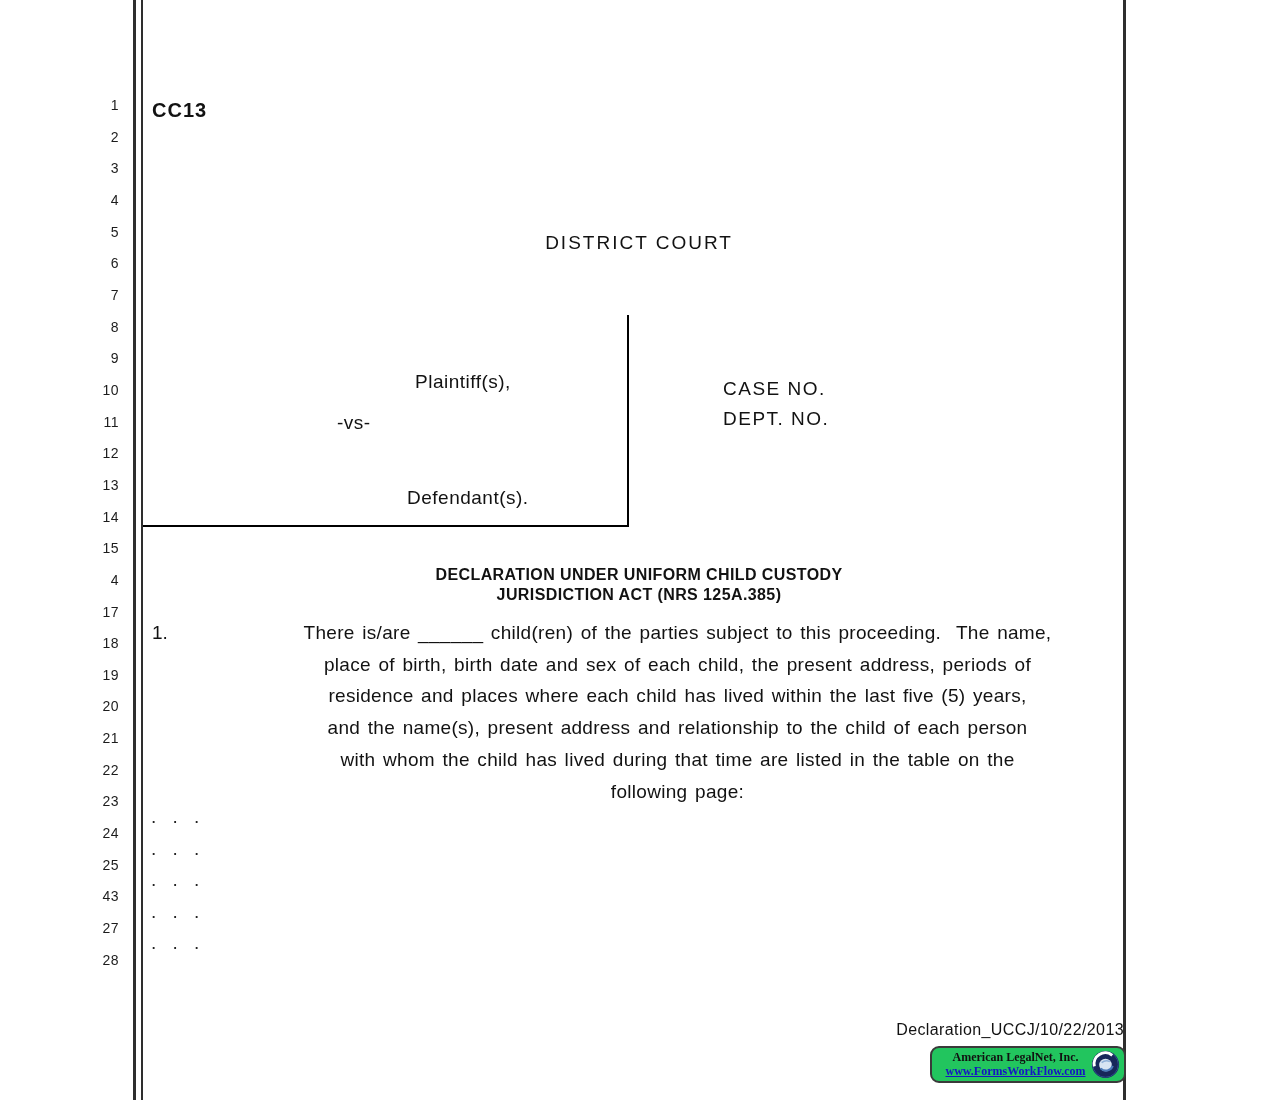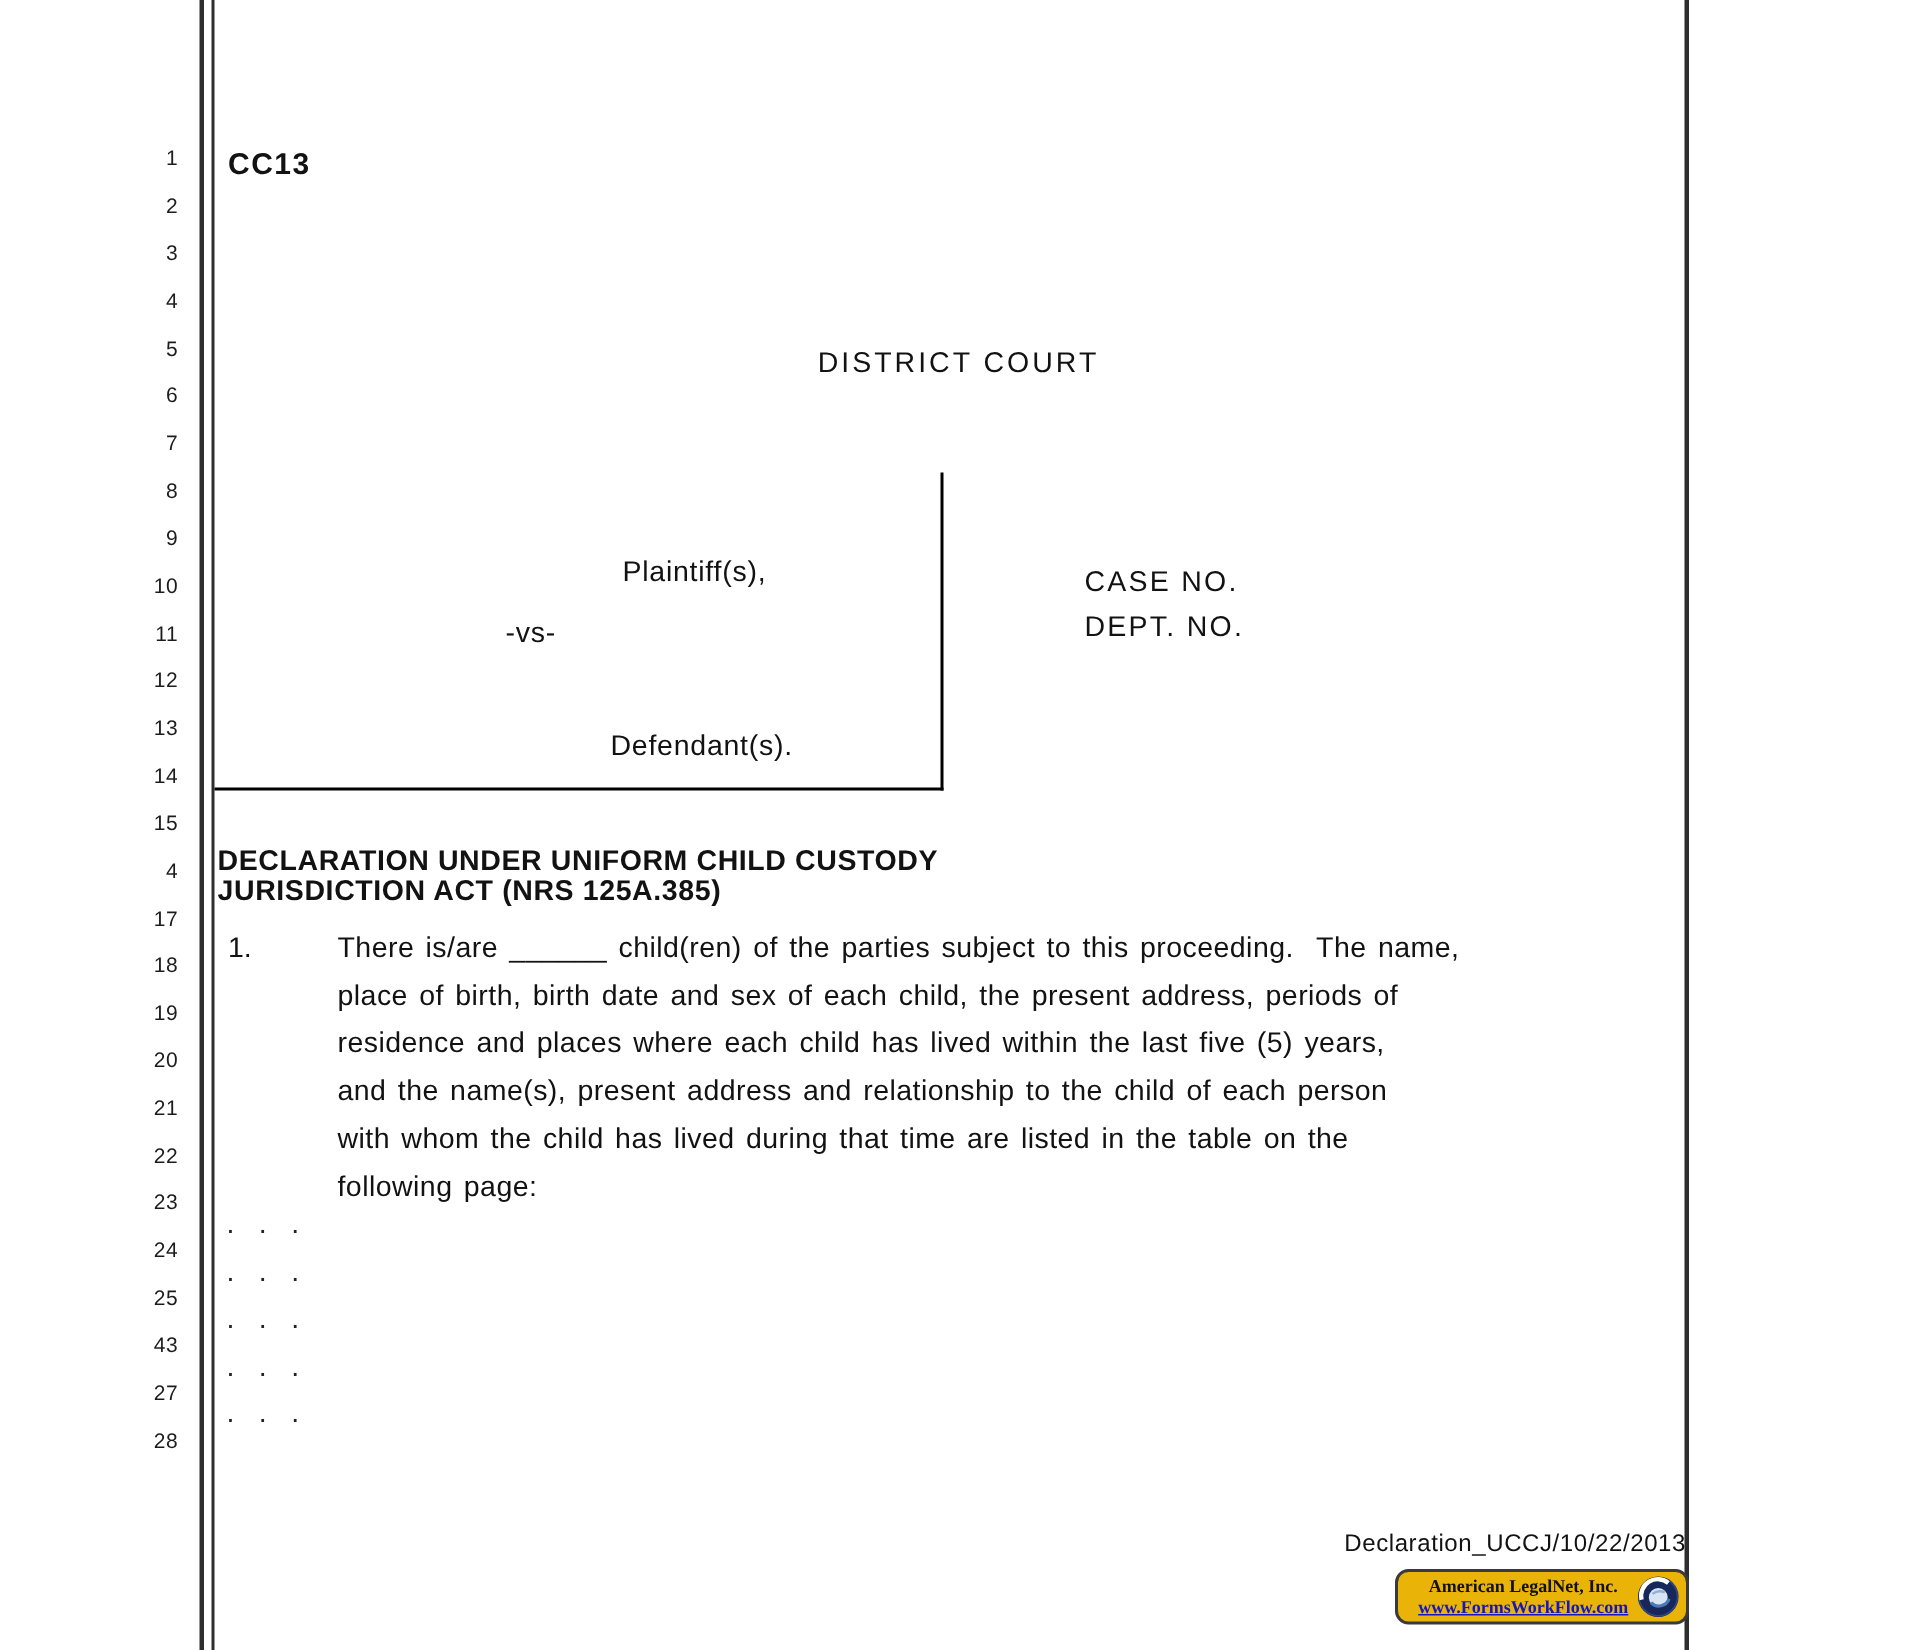--- a/index.html
+++ b/index.html
@@ -74,37 +74,38 @@
   .vs         { left: 337px; top: 412px; }
   .defendant  { left: 407px; top: 487px; }
   .case-no    { left: 723px; top: 378px; letter-spacing: 1.5px; }
   .dept-no    { left: 723px; top: 408px; letter-spacing: 1.5px; }
 
   
   .doc-title {
     position: absolute;
     left: 145px; top: 565px;
     width: 988px;
-    text-align: left;
-    font-size: 19px;
+    text-align: center;
+    font-size: 16px;
     font-weight: bold;
     letter-spacing: 0.4px;
     line-height: 20px;
   }
 
   
   .para-number {
     position: absolute;
     left: 152px; top: 622px;
     font-size: 19px;
   }
   .para-lines {
     position: absolute;
     left: 225px; top: 617px;
     width: 905px;
+    text-align: center;
   }
   .body-line {
     white-space: pre;
     font-size: 19px;
     line-height: 31.7px;
     letter-spacing: 0.3px;
     word-spacing: 2px;
   }
 
   
@@ -125,21 +126,21 @@
     right: 151px; top: 1021px;
     font-size: 16px;
     letter-spacing: 0.4px;
   }
   .aln-box {
     position: absolute;
     left: 930px; top: 1046px;
     width: 196px; height: 37px;
     border: 2px solid #3a3a3a;
     border-radius: 9px;
-    background: #eab308;
+    background: #22c55e;
     box-sizing: border-box;
     display: flex;
     align-items: center;
     padding: 1px 4px 1px 10px;
   }
   .aln-text { flex: 1; text-align: center; line-height: 1.1; }
   .aln-name {
     font-family: "Liberation Serif", serif;
     font-weight: bold;
     font-size: 12px;

